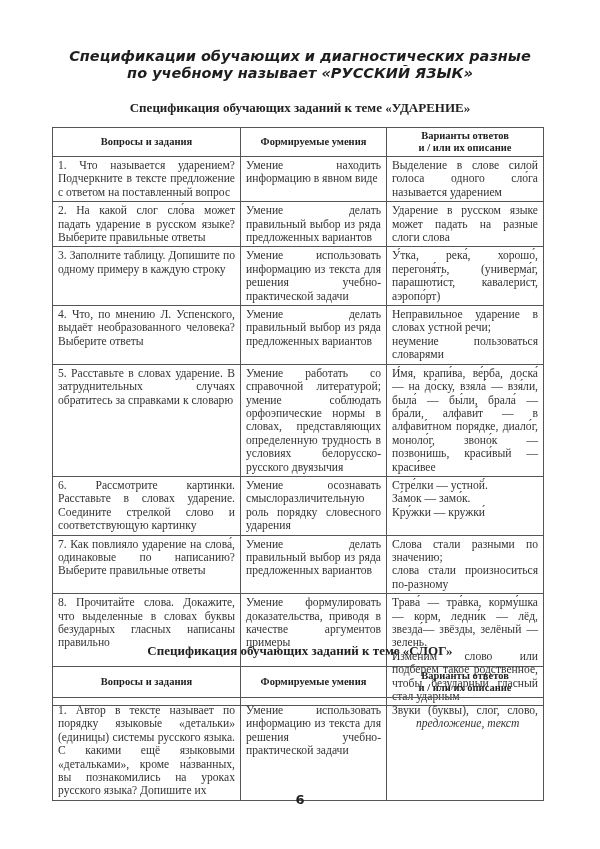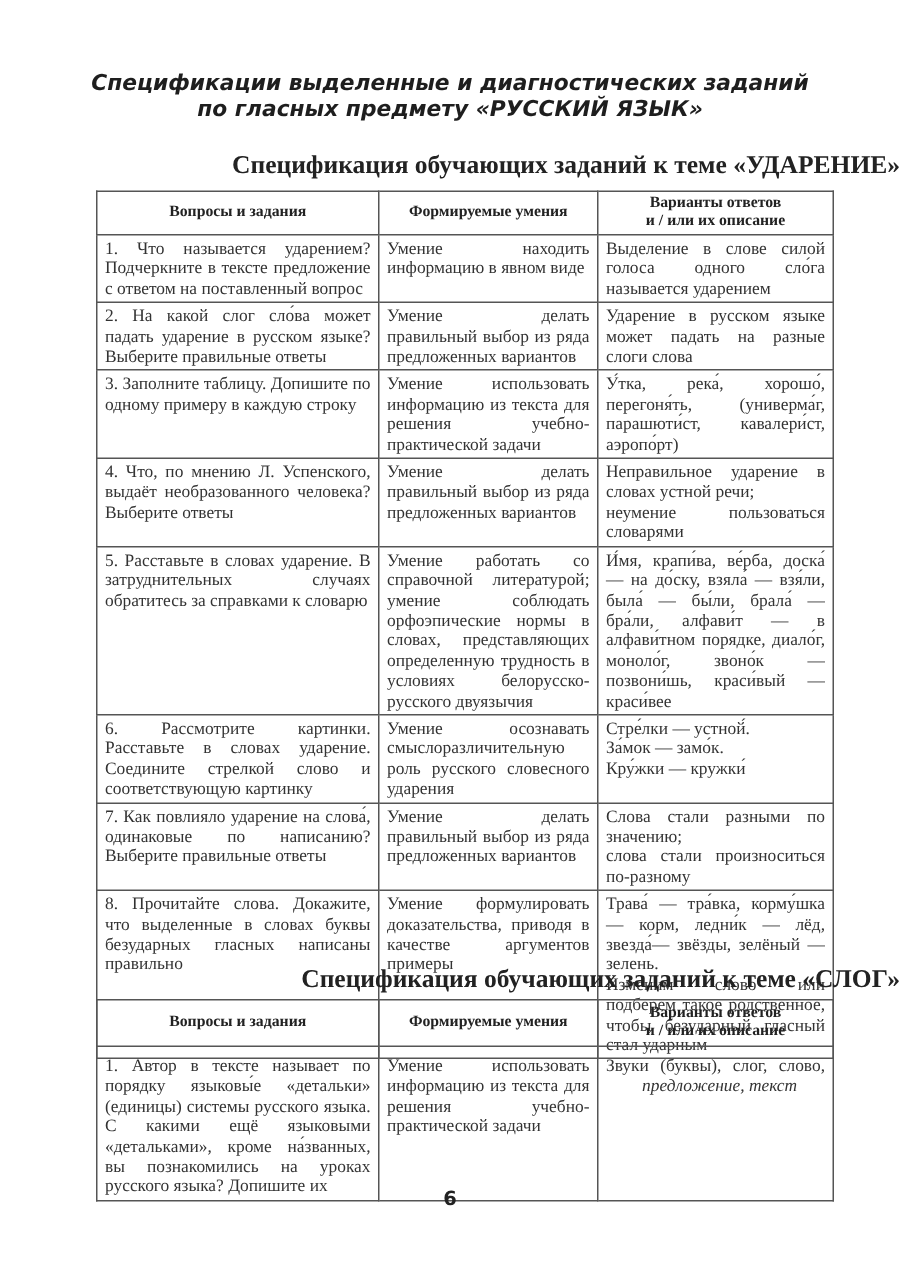--- a/index.html
+++ b/index.html
@@ -4,25 +4,25 @@
 <style>
   html, body { margin: 0; padding: 0; background: #ffffff; }
   body { width: 600px; height: 849px; position: relative; overflow: hidden; color: #2b2b2b; }
   .page-title {
     position: absolute; left: 0; width: 600px; top: 48px;
     text-align: center; font-family: "DejaVu Sans", sans-serif;
     font-weight: bold; font-style: italic; font-size: 14.5px; line-height: 17px; color: #1e1e1e;
   }
   .page-title div { white-space: nowrap; }
   .section-title {
-    position: absolute; left: 0; width: 600px; text-align: right;
-    font-family: "Liberation Serif", serif; font-weight: bold; font-size: 17px; color: #222;
+    position: absolute; left: 0; width: 600px; text-align: center;
+    font-family: "Liberation Serif", serif; font-weight: bold; font-size: 13px; color: #222;
   }
   table.spec {
-    position: absolute; left: 64px; width: 491px;
+    position: absolute; left: 52px; width: 491px;
     border-collapse: collapse; table-layout: fixed;
     font-family: "Liberation Serif", serif; font-size: 11.6px; line-height: 13.4px; color: #333;
   }
   table.spec th, table.spec td {
     border: 1px solid #555; padding: 2px 5px 2px 5px; vertical-align: top; text-align: justify;
   }
   table.spec th {
     font-weight: bold; font-size: 10.5px; line-height: 12px; text-align: center; vertical-align: middle; color: #222;
   }
   table.spec { border: 1.6px solid #444; }
@@ -33,22 +33,22 @@
   .it { font-style: italic; margin-left: 24px; }
   .page-number {
     position: absolute; left: 0; width: 600px; top: 792px; text-align: center;
     font-family: "DejaVu Sans", sans-serif; font-weight: bold; font-size: 13px; color: #222;
   }
 </style>
 </head>
 <body>
 
 <div class="page-title">
-  <div>Спецификации выделенные и диагностических заданий</div>
-  <div>по гласных предмету «РУССКИЙ ЯЗЫК»</div>
+  <div>Спецификации обучающих и диагностических разные</div>
+  <div>по учебному называет «РУССКИЙ ЯЗЫК»</div>
 </div>
 
 <div class="section-title" style="top:100px;">Спецификация обучающих заданий к теме «УДАРЕНИЕ»</div>
 
 <table class="spec" style="top:127px;">
   <colgroup>
       <col class="c1">
       <col class="c2">
       <col class="c3">
     </colgroup>
@@ -94,21 +94,21 @@
     </tr>
     <tr style="height:98px;">
       <td>5. Расставьте в словах ударение. В затруднительных случаях обратитесь за справками к словарю</td>
       <td>Умение работать со справочной литературой; умение соблюдать орфоэпические нормы в словах, представляющих определенную трудность в условиях белорусско-русского двуязычия</td>
       <td>
           <span class="line">И́мя, крапи́ва, ве́рба, доска́ — на до́ску, взяла́ — взя́ли, была́ — бы́ли, брала́ — бра́ли, алфави́т — в алфави́тном порядке, диало́г, моноло́г, звоно́к — позвони́шь, краси́вый — краси́вее</span>
         </td>
     </tr>
     <tr style="height:53px;">
       <td>6. Рассмотрите картинки. Расставьте в словах ударение. Соедините стрелкой слово и соответствующую картинку</td>
-      <td>Умение осознавать смыслоразличительную роль русского словесного ударения</td>
+      <td>Умение осознавать смыслоразличительную роль порядку словесного ударения</td>
       <td>
         <span class="line">Стре́лки — устной́.</span>
         <span class="line">За́мок — замо́к.</span>
         <span class="line">Кру́жки — кружки́</span>
       </td>
     </tr>
     <tr style="height:51px;">
       <td>7. Как повлияло ударение на слова́, одинаковые по написанию? Выберите правильные ответы</td>
       <td>Умение делать правильный выбор из ряда предложенных вариантов</td>
       <td>

